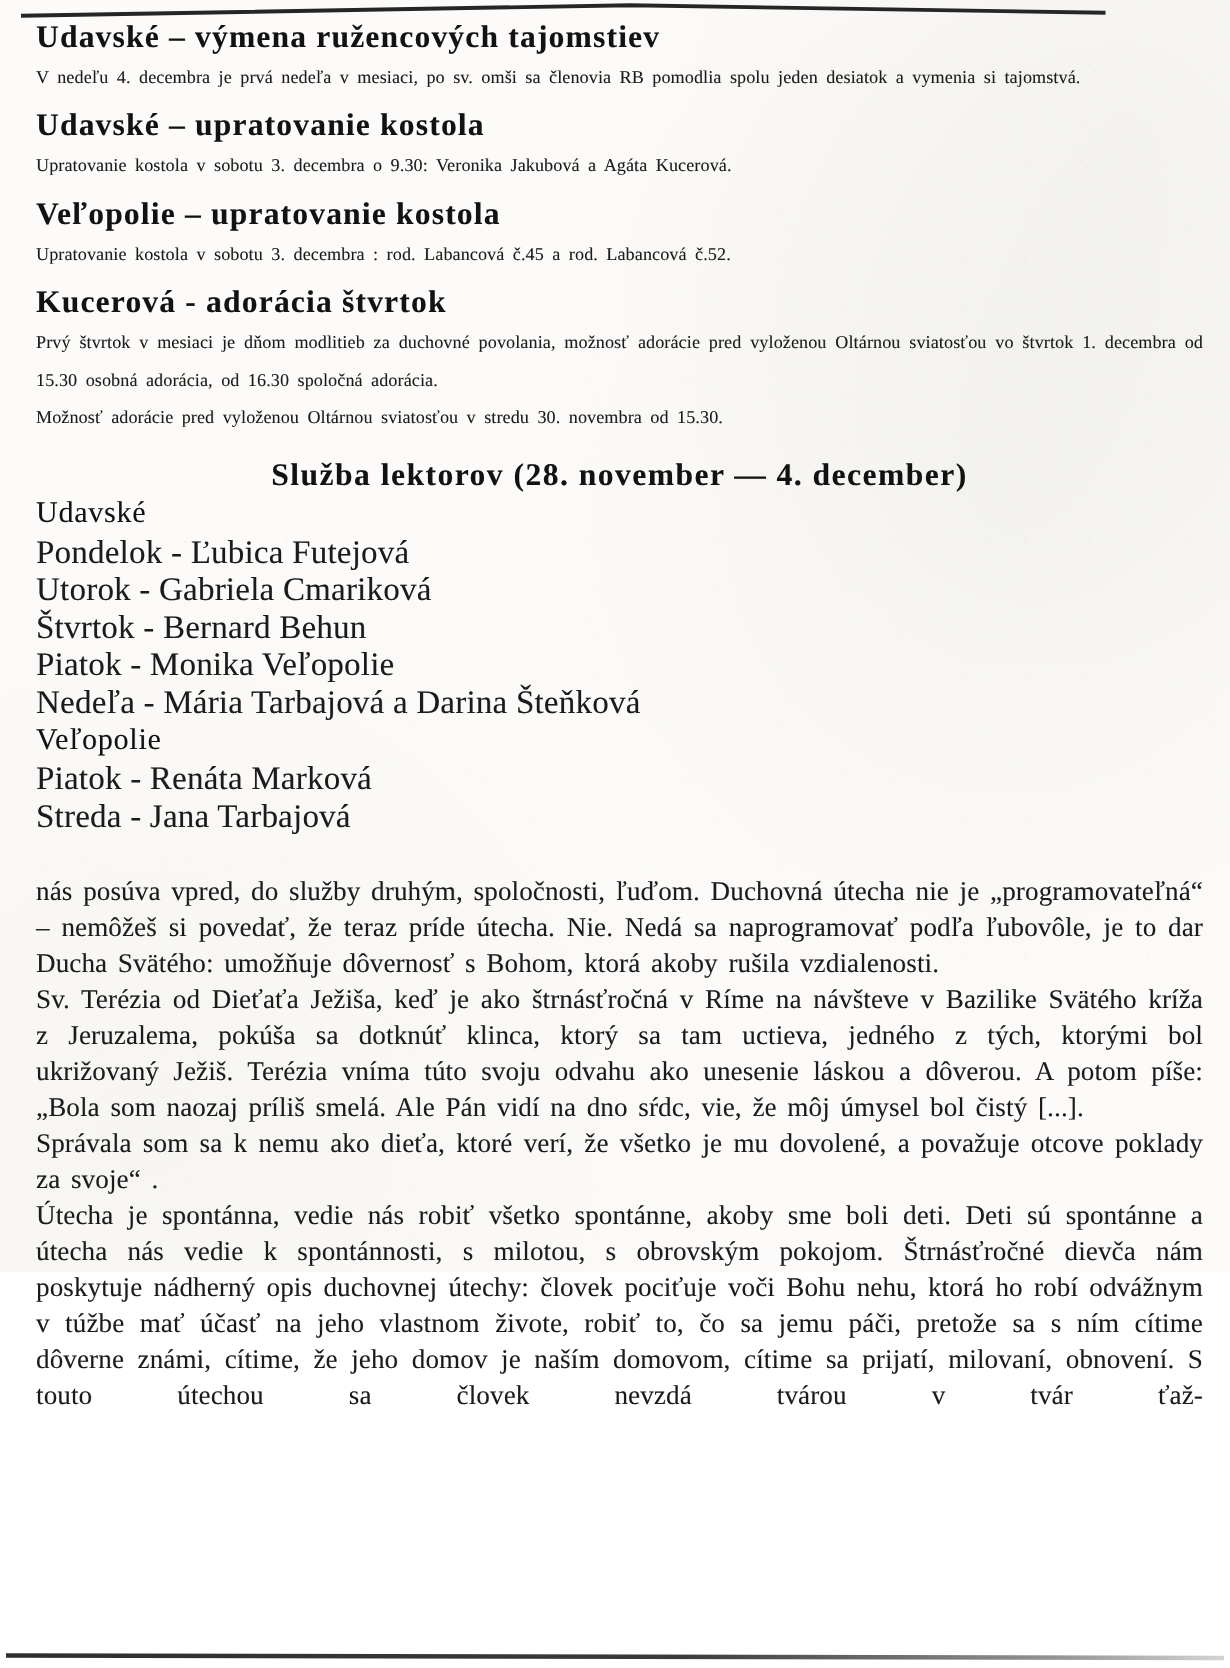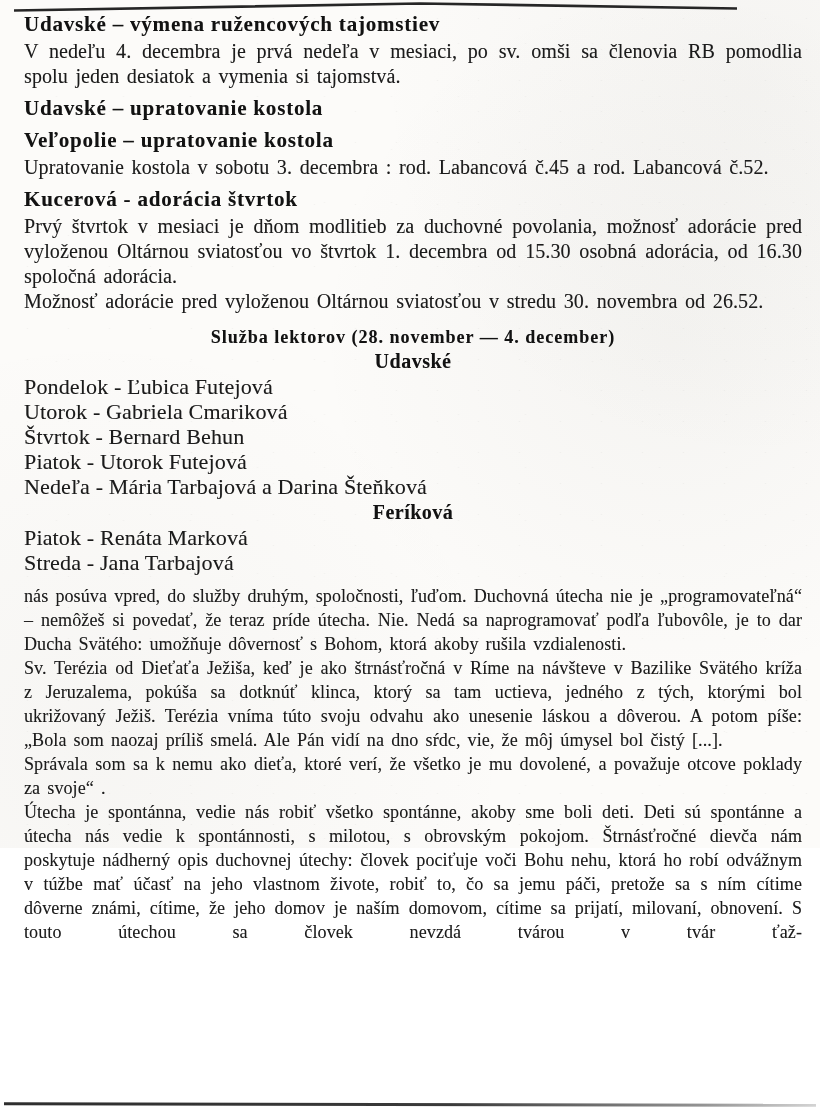--- a/index.html
+++ b/index.html
@@ -46,52 +46,51 @@
   }
   .announcement-heading {
     font-size: 21px;
     font-weight: 700;
     letter-spacing: 0.8px;
     color: #121212;
     margin: 7px 0 2px 0;
   }
   .announcement:first-child .announcement-heading { margin-top: 1px; }
   .announcement-body {
-    font-size: 20px;
+    font-size: 12px;
     line-height: 25px;
     margin: 0;
     text-align: justify;
     word-spacing: 2.5px;
     letter-spacing: 0.1px;
     color: #1b1b1b;
   }
   .lector-title {
-    font-size: 18px;
+    font-size: 21px;
     font-weight: 700;
     letter-spacing: 1px;
     text-align: center;
     margin: 13px 0 2px 0;
     color: #121212;
   }
   .lector-group-location {
     font-size: 20px;
-    font-weight: 700;
+    font-weight: 400;
     letter-spacing: 0.5px;
     margin: 2px 0 1px 0;
     color: #121212;
-    text-align: center;
   }
   .lector-entry {
     font-size: 22px;
     line-height: 25px;
     margin: 0;
     letter-spacing: 0.15px;
     color: #1b1b1b;
   }
-  .article-section { margin-top: 9px; }
+  .article-section { margin-top: 26px; }
   .article-paragraph {
     font-size: 18px;
     line-height: 24px;
     margin: 0;
     text-align: justify;
     word-spacing: 2.5px;
     letter-spacing: 0.1px;
     color: #1b1b1b;
   }
   .article-paragraph.cont { text-align-last: justify; }
@@ -107,48 +106,49 @@
 
   <div class="content">
 
     <section>
       <div class="announcement">
         <h2 class="announcement-heading">Udavské – výmena ružencových tajomstiev</h2>
         <p class="announcement-body">V nedeľu 4. decembra je prvá nedeľa v mesiaci, po sv. omši sa členovia RB pomodlia spolu jeden desiatok a vymenia si tajomstvá.</p>
       </div>
       <div class="announcement">
         <h2 class="announcement-heading">Udavské – upratovanie kostola</h2>
+        <p class="announcement-body">Upratovanie kostola v sobotu 3. decembra o 9.30: Veronika Jakubová a Agáta Kucerová.</p>
       </div>
       <div class="announcement">
         <h2 class="announcement-heading">Veľopolie – upratovanie kostola</h2>
         <p class="announcement-body">Upratovanie kostola v sobotu 3. decembra : rod. Labancová č.45 a rod. Labancová č.52.</p>
       </div>
       <div class="announcement">
         <h2 class="announcement-heading">Kucerová - adorácia štvrtok</h2>
         <p class="announcement-body">Prvý štvrtok v mesiaci je dňom modlitieb za duchovné povolania, možnosť adorácie pred vyloženou Oltárnou sviatosťou vo štvrtok 1. decembra od 15.30 osobná adorácia, od 16.30 spoločná adorácia.</p>
       </div>
       <div class="announcement">
-        <p class="announcement-body">Možnosť adorácie pred vyloženou Oltárnou sviatosťou v stredu 30. novembra od 26.52.</p>
+        <p class="announcement-body">Možnosť adorácie pred vyloženou Oltárnou sviatosťou v stredu 30. novembra od 15.30.</p>
       </div>
     </section>
 
     <section>
       <h2 class="lector-title">Služba lektorov (28. november — 4. december)</h2>
 
       <div class="lector-group">
         <h3 class="lector-group-location">Udavské</h3>
         <p class="lector-entry">Pondelok - Ľubica Futejová</p>
         <p class="lector-entry">Utorok - Gabriela Cmariková</p>
         <p class="lector-entry">Štvrtok - Bernard Behun</p>
-        <p class="lector-entry">Piatok - Utorok Futejová</p>
+        <p class="lector-entry">Piatok - Monika Veľopolie</p>
         <p class="lector-entry">Nedeľa - Mária Tarbajová a Darina Šteňková</p>
       </div>
 
       <div class="lector-group">
-        <h3 class="lector-group-location">Feríková</h3>
+        <h3 class="lector-group-location">Veľopolie</h3>
         <p class="lector-entry">Piatok - Renáta Marková</p>
         <p class="lector-entry">Streda - Jana Tarbajová</p>
       </div>
     </section>
 
     <section class="article-section">
       <p class="article-paragraph">nás posúva vpred, do služby druhým, spoločnosti, ľuďom. Duchovná útecha nie je „programovateľná“ – nemôžeš si povedať, že teraz príde útecha. Nie. Nedá sa naprogramovať podľa ľubovôle, je to dar Ducha Svätého: umožňuje dôvernosť s Bohom, ktorá akoby rušila vzdialenosti.</p>
       <p class="article-paragraph">Sv. Terézia od Dieťaťa Ježiša, keď je ako štrnásťročná v Ríme na návšteve v Bazilike Svätého kríža z Jeruzalema, pokúša sa dotknúť klinca, ktorý sa tam uctieva, jedného z tých, ktorými bol ukrižovaný Ježiš. Terézia vníma túto svoju odvahu ako unesenie láskou a dôverou. A potom píše: „Bola som naozaj príliš smelá. Ale Pán vidí na dno sŕdc, vie, že môj úmysel bol čistý [...].</p>
       <p class="article-paragraph">Správala som sa k nemu ako dieťa, ktoré verí, že všetko je mu dovolené, a považuje otcove poklady za svoje“ .</p>
       <p class="article-paragraph cont">Útecha je spontánna, vedie nás robiť všetko spontánne, akoby sme boli deti. Deti sú spontánne a útecha nás vedie k spontánnosti, s milotou, s obrovským pokojom. Štrnásťročné dievča nám poskytuje nádherný opis duchovnej útechy: človek pociťuje voči Bohu nehu, ktorá ho robí odvážnym v túžbe mať účasť na jeho vlastnom živote, robiť to, čo sa jemu páči, pretože sa s ním cítime dôverne známi, cítime, že jeho domov je naším domovom, cítime sa prijatí, milovaní, obnovení. S touto útechou sa človek nevzdá tvárou v tvár ťaž-</p>

